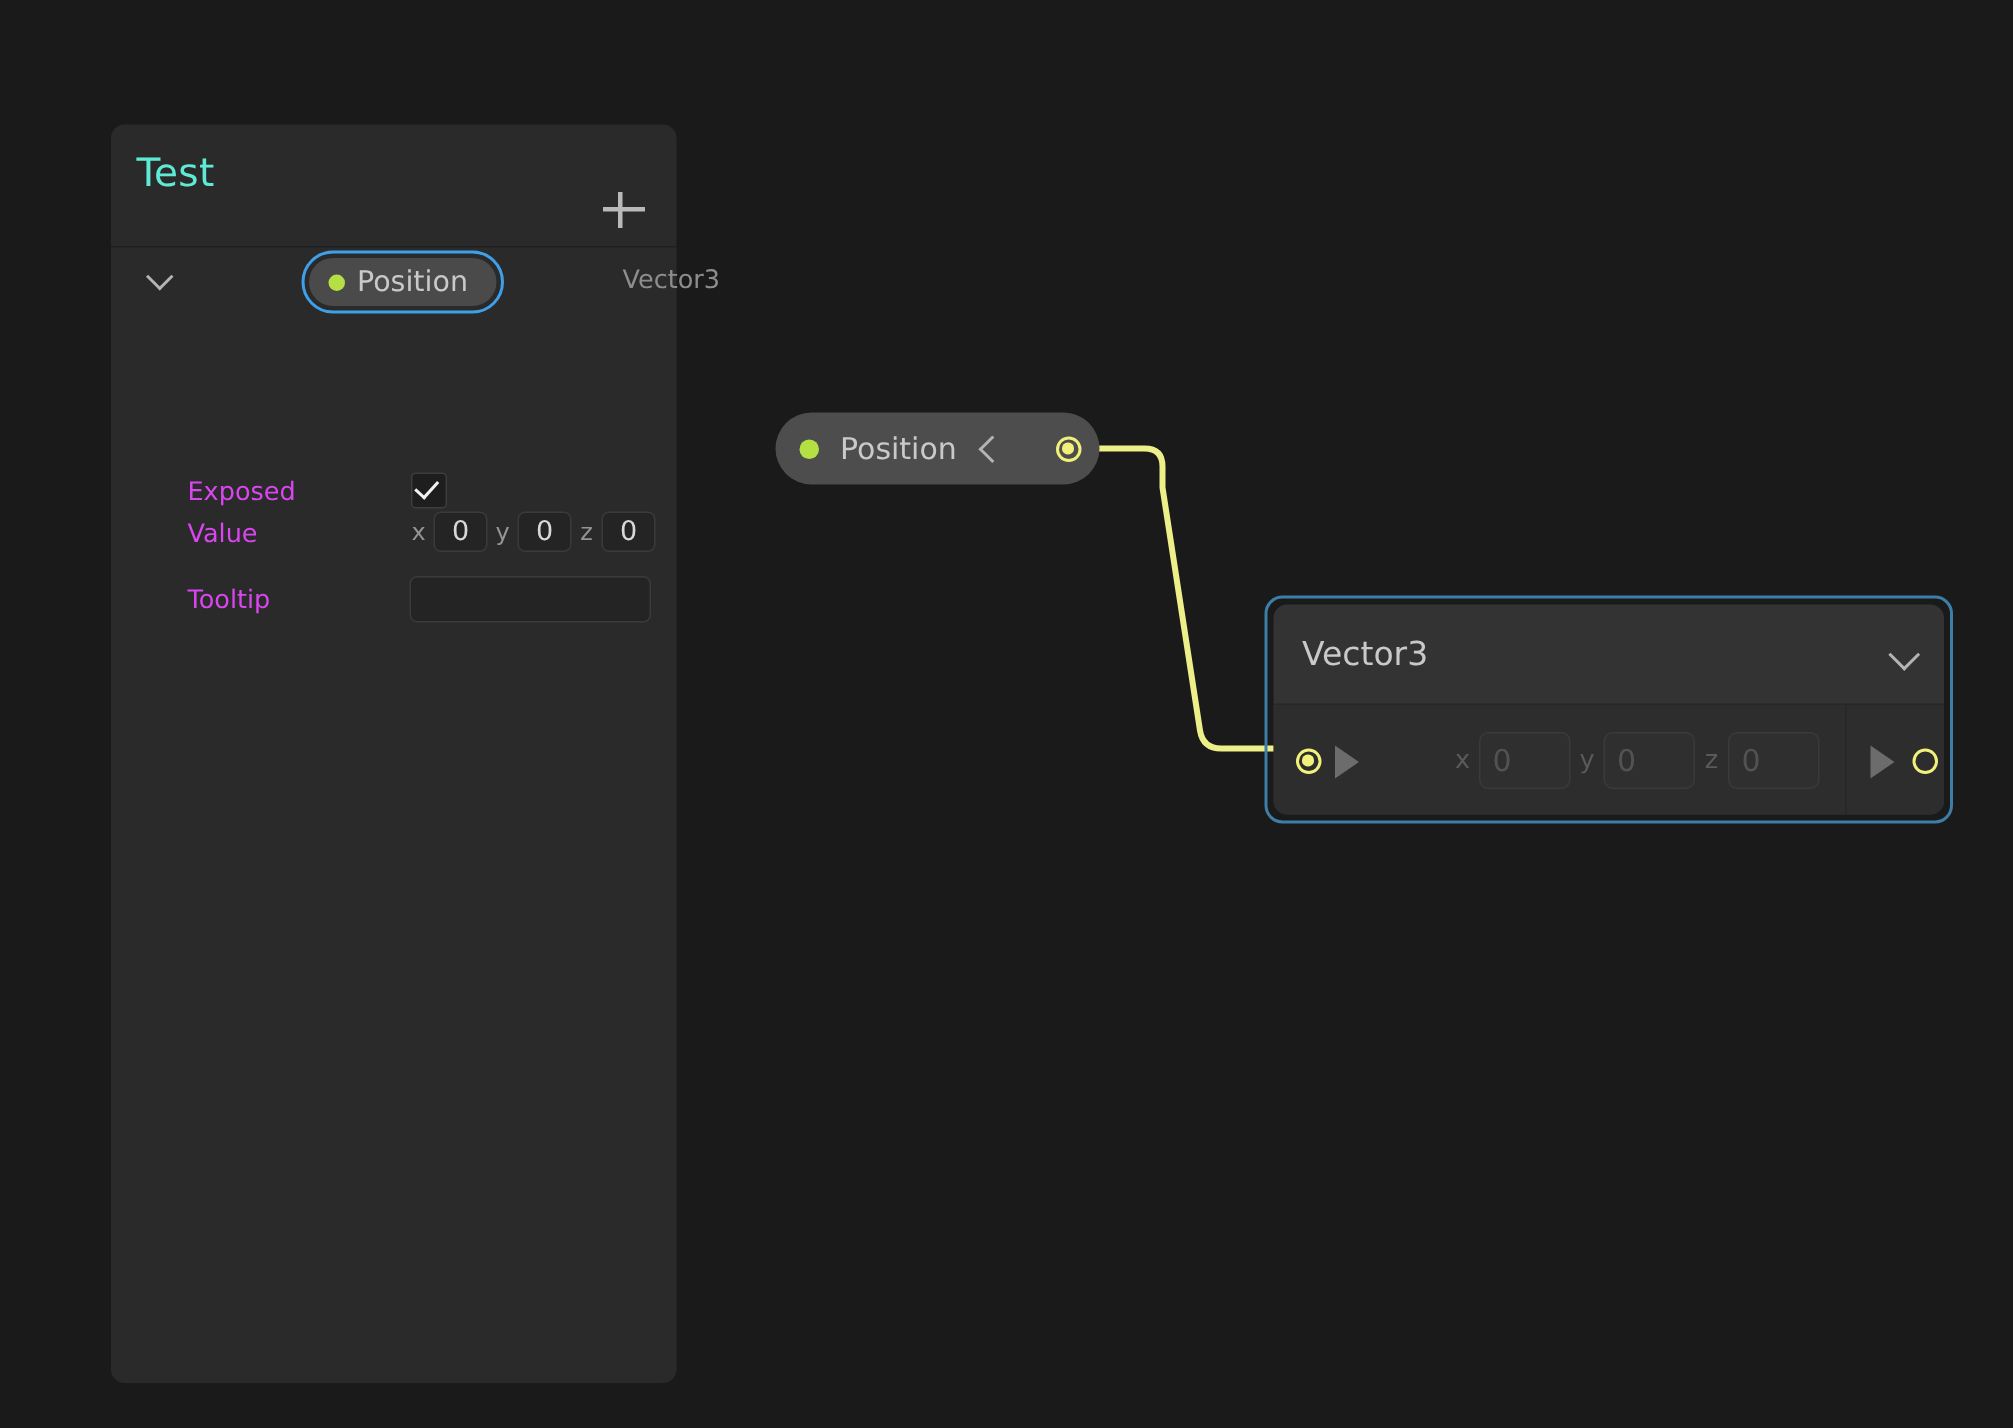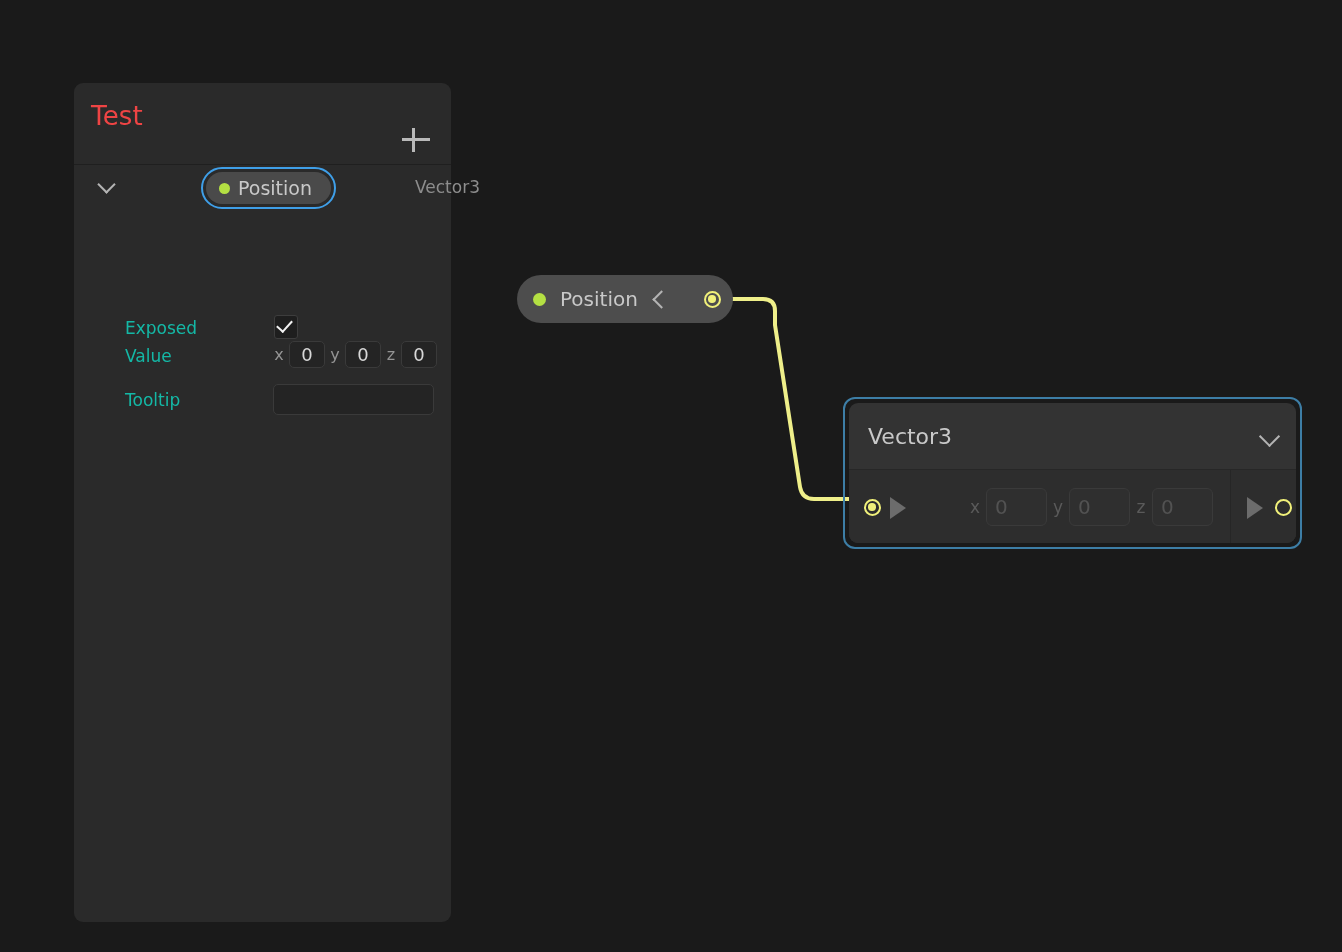--- a/index.html
+++ b/index.html
@@ -38,21 +38,21 @@
     position: relative;
     height: 82px;
     border-bottom: 1px solid #1f1f1f;
     box-sizing: border-box;
   }
   #bb-title {
     position: absolute;
     left: 17px;
     top: 18px;
     font-size: 26px;
-    color: #ef4444;
+    color: #5eead4;
     letter-spacing: .2px;
   }
   #bb-add {
     position: absolute;
     right: 18px;
     top: 40px;
     width: 34px;
     height: 34px;
     cursor: pointer;
   }
@@ -133,21 +133,21 @@
   .prop-row {
     position: absolute;
     left: 0;
     width: 100%;
     height: 30px;
   }
   .prop-label {
     position: absolute;
     left: 51px;
     font-size: 17px;
-    color: #14b8a6;
+    color: #d946ef;
     line-height: 30px;
   }
   #row-exposed { top: 148px; }
   #row-value   { top: 176px; }
   #row-tooltip { top: 220px; }
 
   #checkbox {
     position: absolute;
     left: 200px;
     top: 2px;

